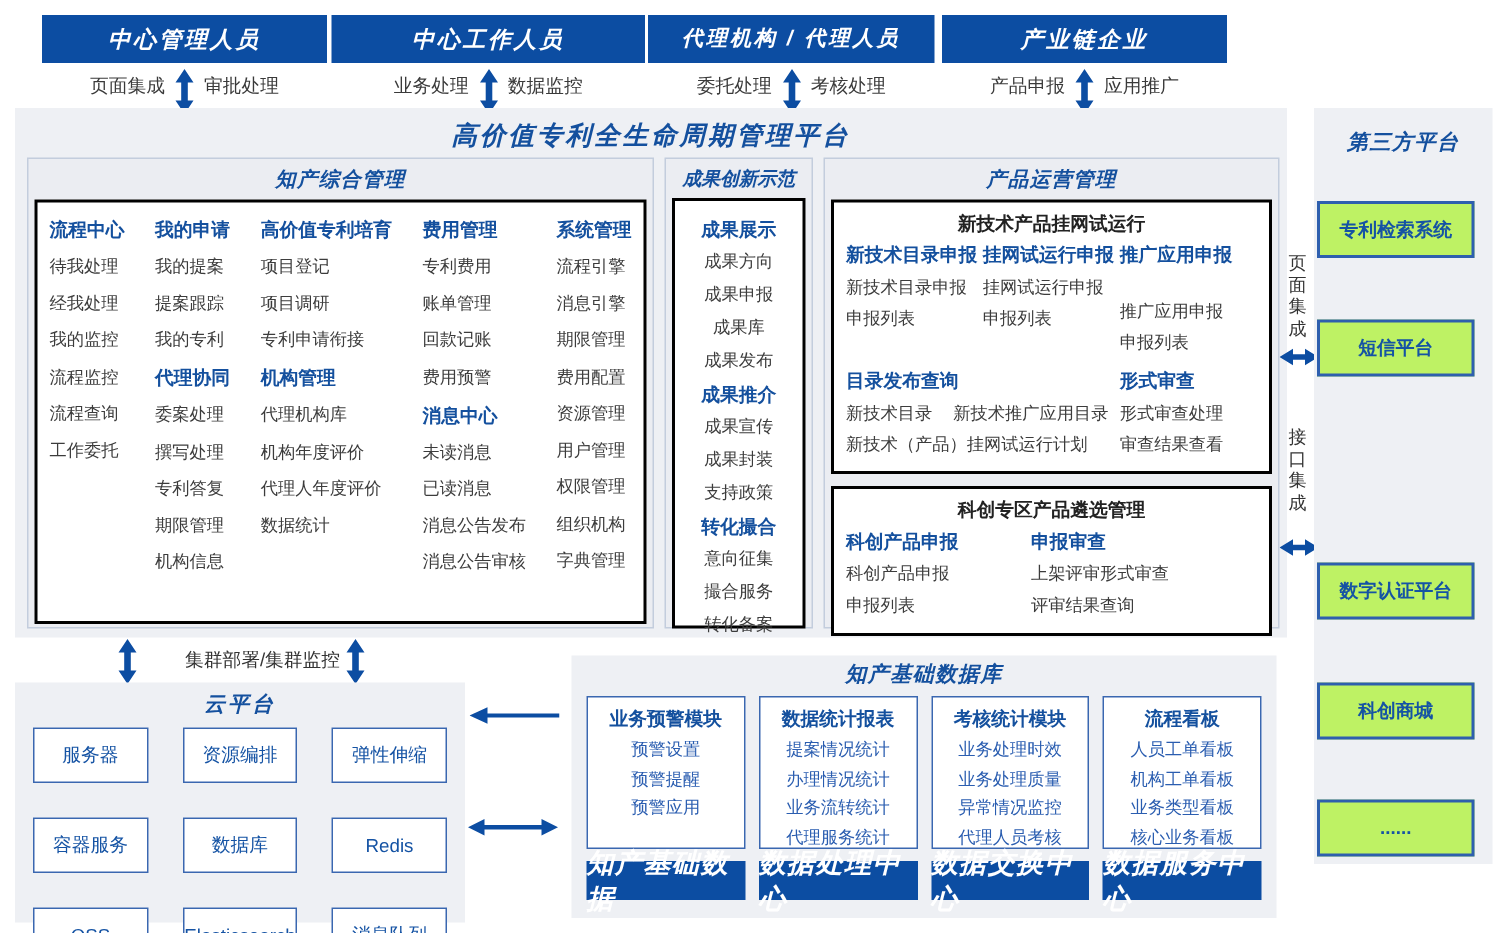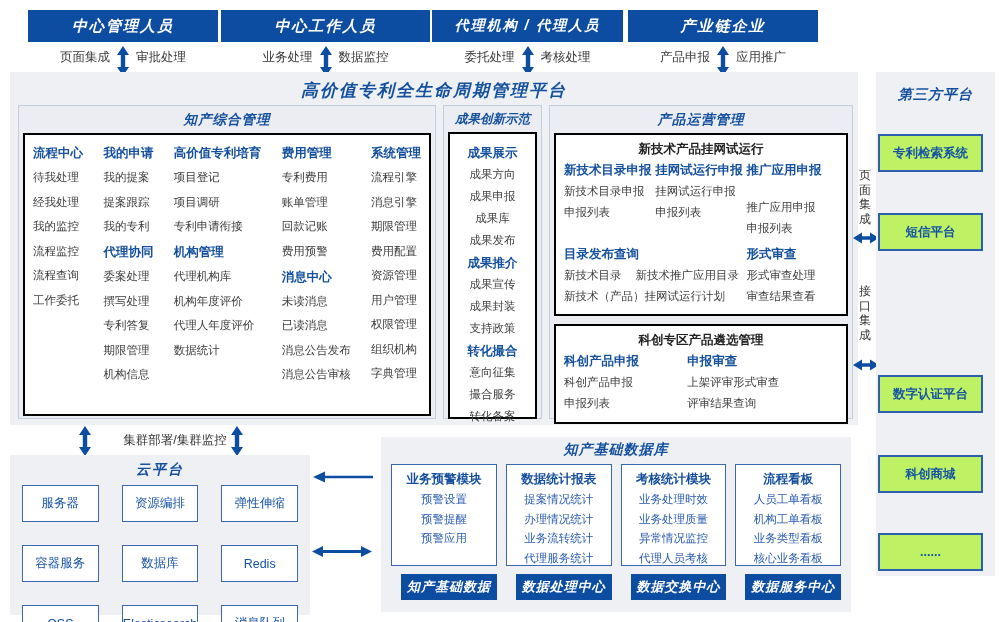--- a/index.html
+++ b/index.html
@@ -67,21 +67,21 @@
 
   
   .db-panel { position:absolute; left:381px; top:437px; width:470px; height:175px; background:#eef0f4; padding:4px 10px 8px 10px; }
   .db-title { text-align:center; font-size:14px; font-weight:bold; font-style:italic; color:#14509e; letter-spacing:1px; margin-bottom:5px; }
   .db-grid { display:grid; grid-template-columns:repeat(4,1fr); gap:9px; }
   .db-module { background:#fff; border:1.5px solid #3a67b0; height:102px; padding:4px 2px; text-align:center; }
   .db-mod-head { font-size:12.5px; font-weight:bold; color:#14509e; margin:2px 0 4px 0; }
   .db-mod-item { font-size:11.5px; color:#2a5db0; margin-bottom:4.5px; }
   .db-footer-row { display:grid; grid-template-columns:repeat(4,1fr); gap:9px; margin-top:8px; }
   .db-footer { height:26px; background:#0c4da2; color:#fff; display:flex; align-items:center; justify-content:center;
-               font-size:13px; font-weight:bold; font-style:italic; letter-spacing:1px;margin-left:10px; }
+               font-size:18px; font-weight:bold; font-style:italic; letter-spacing:1px; }
 
   .abs { position:absolute; }
   svg { display:block; }
 </style>
 </head>
 <body>
 
 <div class="stage">
 
   <div class="actor" style="left:28px; width:190px;">

